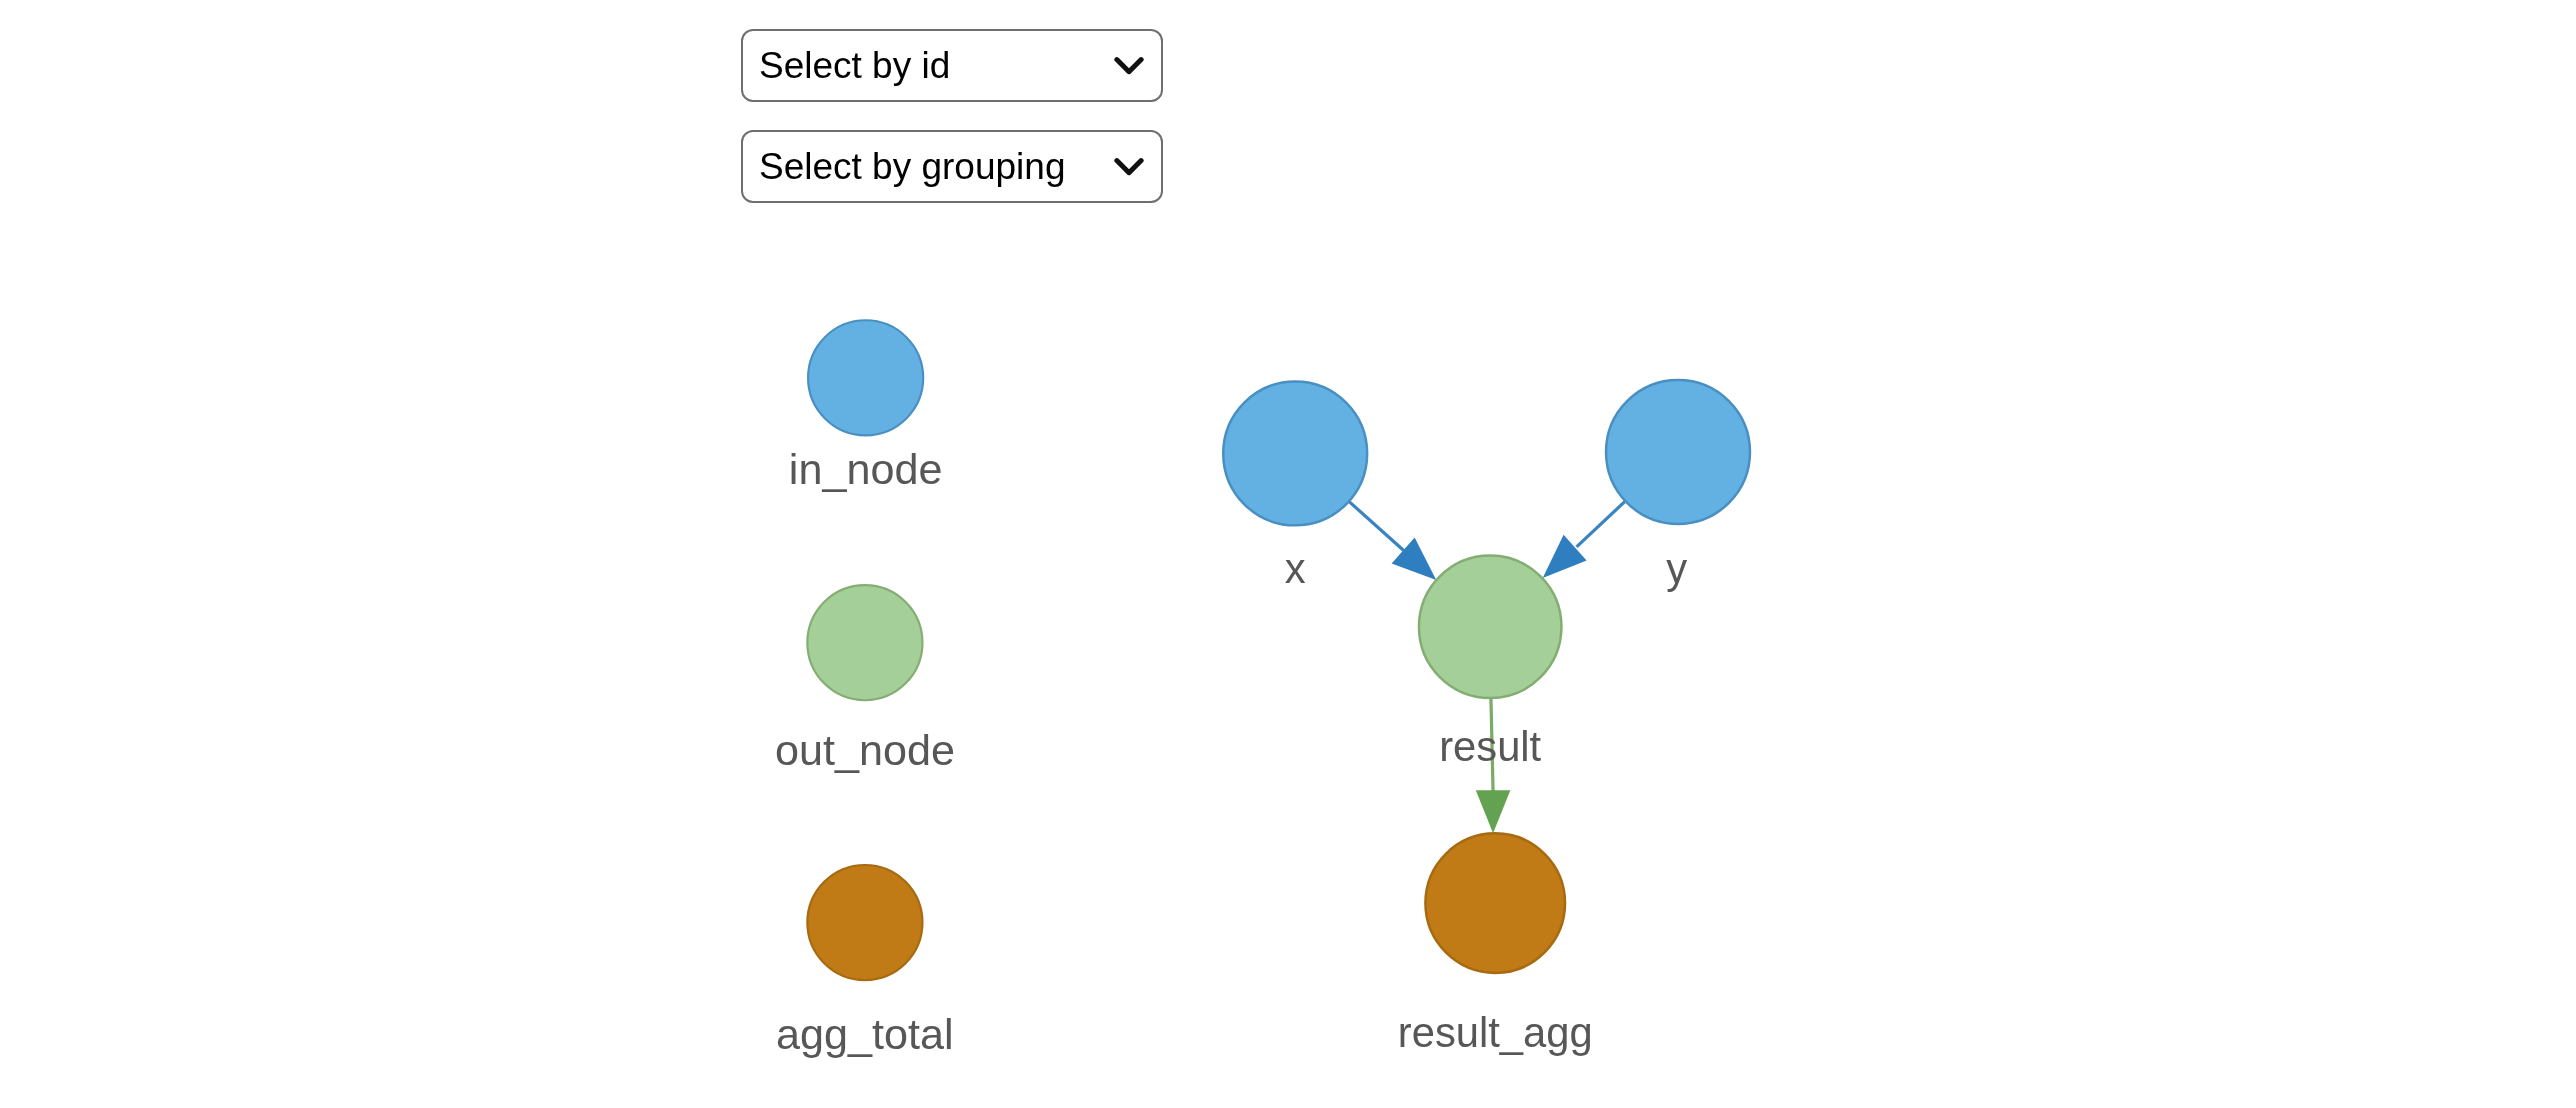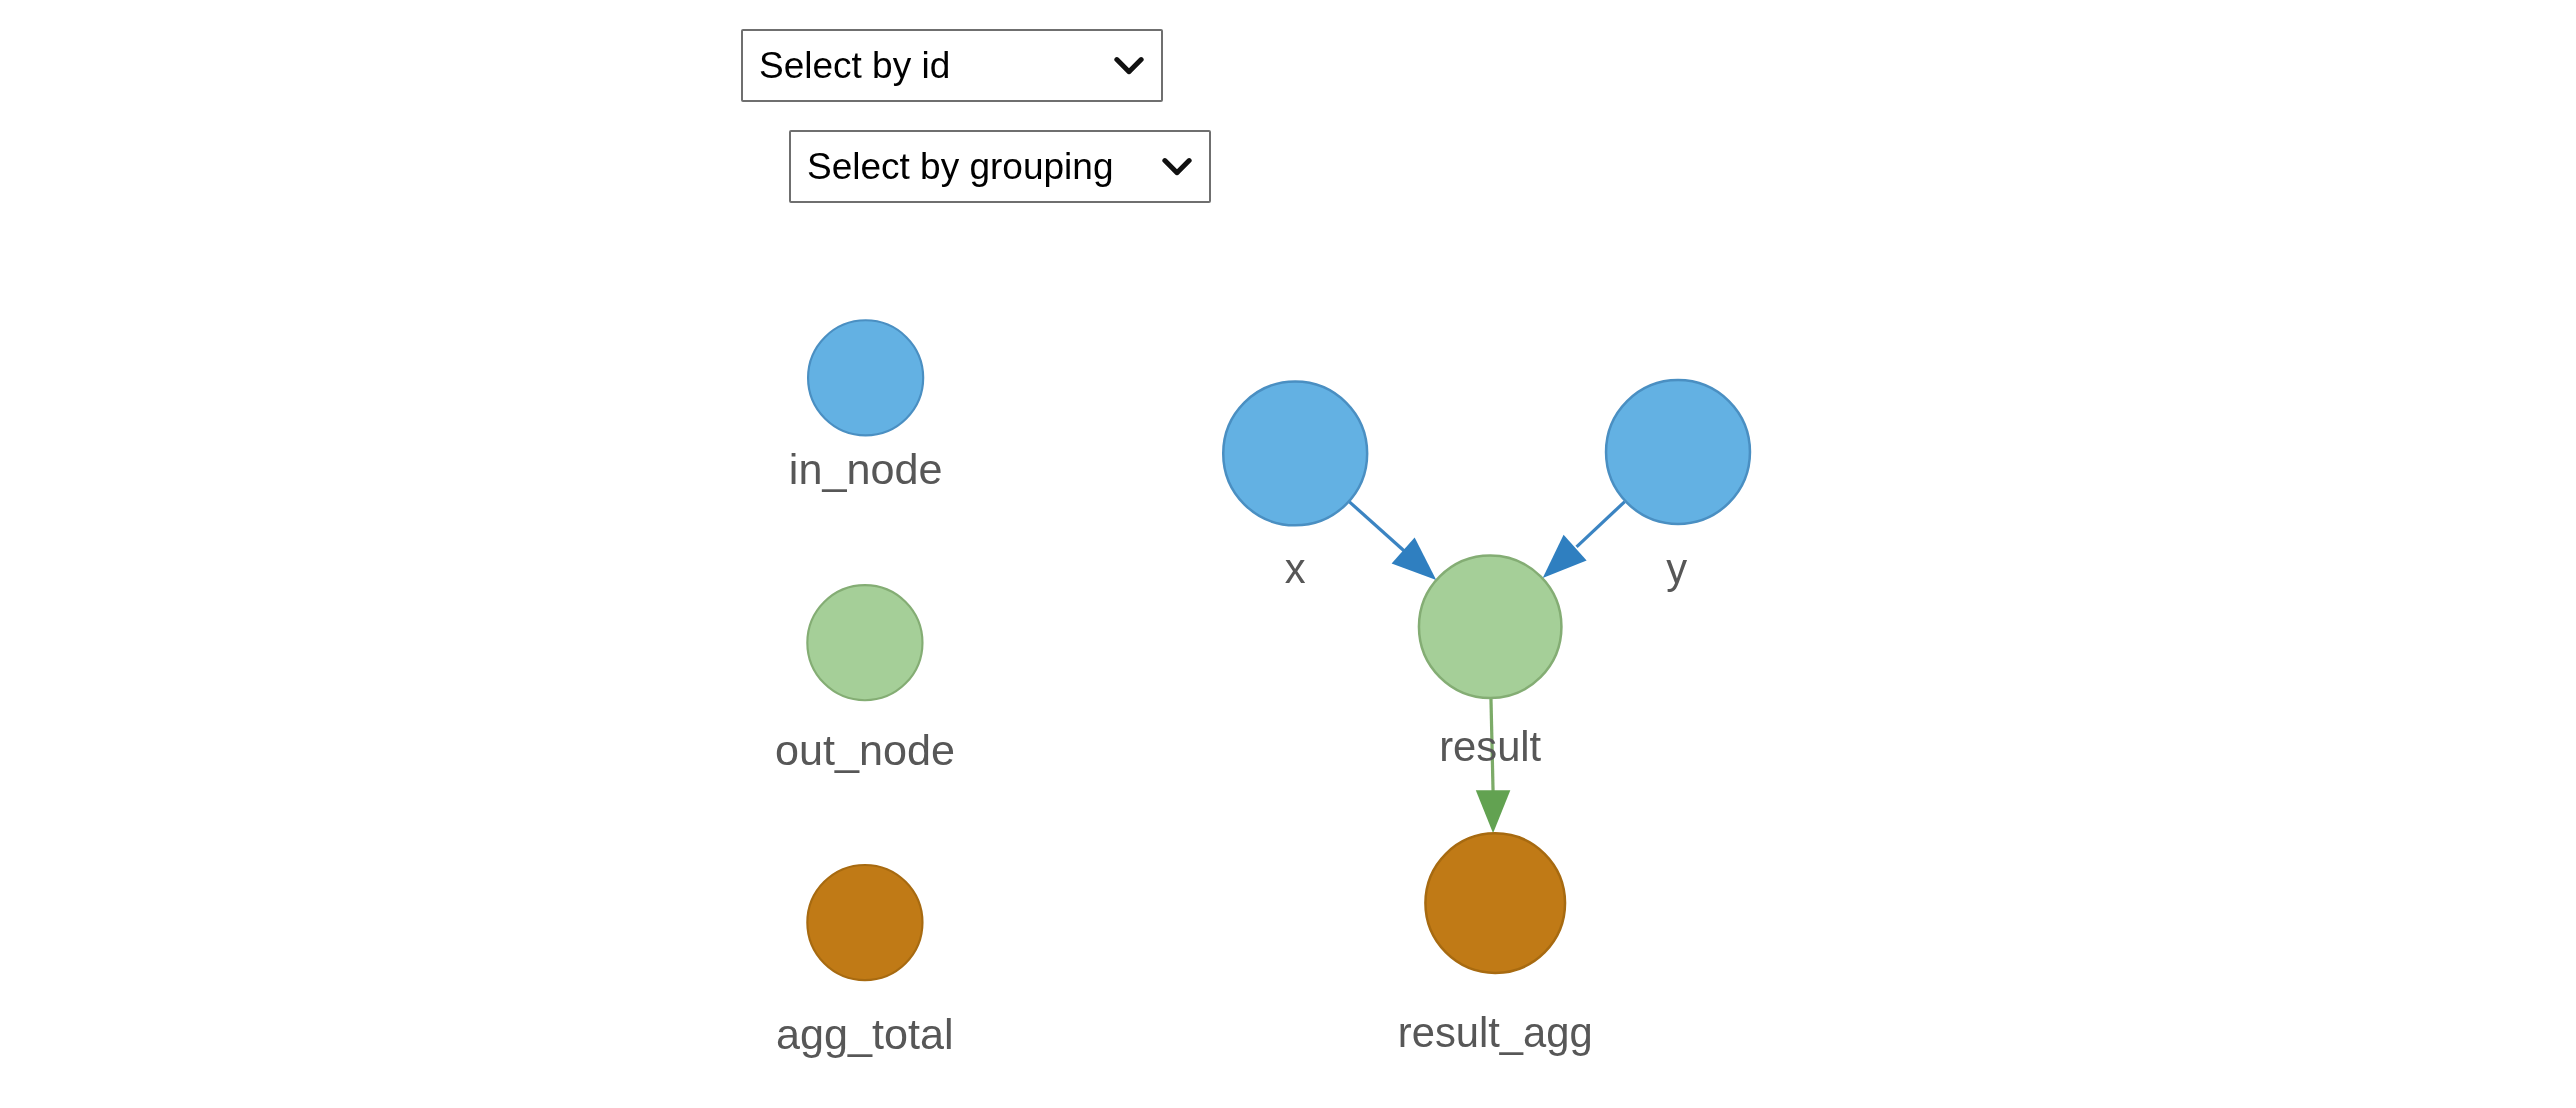--- a/index.html
+++ b/index.html
@@ -11,31 +11,31 @@
     font-family:"Liberation Sans",sans-serif;
     overflow:hidden;
   }
   .select-wrap{
     position:absolute;
     width:422px;
     height:73px;
     z-index:2;
   }
   .select-wrap.first{left:741px;top:29px;}
-  .select-wrap.second{left:741px;top:130px;margin-left:48px;}
+  .select-wrap.second{left:741px;top:130px;}
   .select-wrap select{
     width:100%;
     height:100%;
     box-sizing:border-box;
     font-family:"Liberation Sans",sans-serif;
     font-size:37px;
     color:#000000;
     background:#ffffff;
     border:2.2px solid #6f6f6f;
-    border-radius:2px;
+    border-radius:12px;
     padding:0 72px 0 16px;
     appearance:none;
     -webkit-appearance:none;
     -moz-appearance:none;
   }
   .select-wrap .chev{
     position:absolute;
     right:18.7px;
     top:50%;
     transform:translateY(-50%);

